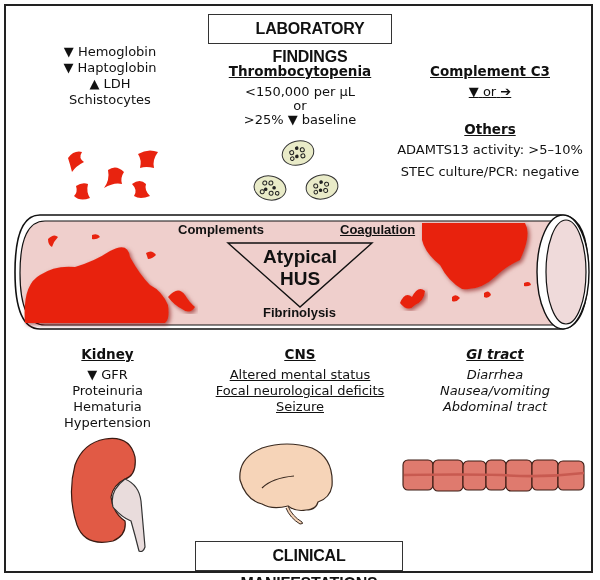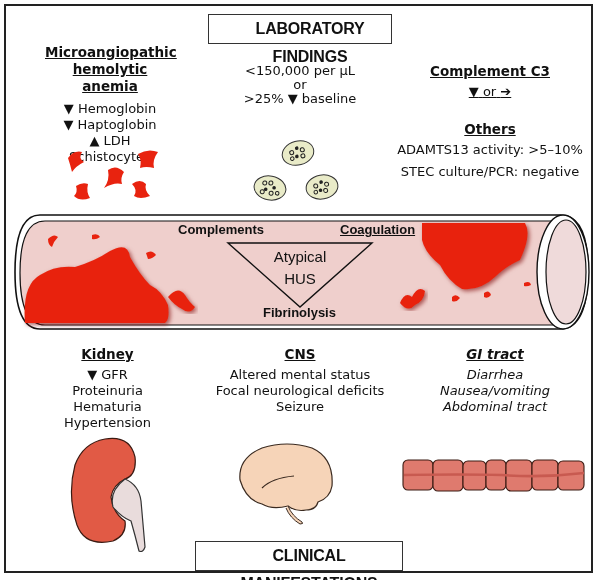--- a/index.html
+++ b/index.html
@@ -5,49 +5,46 @@
   html, body { margin:0; padding:0; background:#fff; }
   body { width:600px; height:580px; position:relative; overflow:hidden; font-family:"DejaVu Sans", sans-serif; color:#111; }
   .frame { position:absolute; left:4px; top:4px; width:589px; height:569px; border:2px solid #222; box-sizing:border-box; }
   .boxlabel { position:absolute; border:1.5px solid #333; background:#fff; font-family:"Liberation Sans", sans-serif; font-weight:bold; font-size:16px; text-align:center; line-height:28px; height:30px; box-sizing:border-box; letter-spacing:-0.2px;padding-left:20px; }
   .section { position:absolute; text-align:center; font-size:13px; line-height:16px; }
   .section .hdr { font-weight:bold; text-decoration:underline; font-size:13.5px; line-height:17px; margin-bottom:4px; }
   .section .line { white-space:nowrap; }
   .arrow { font-weight:bold; font-size:13px; }
   svg { position:absolute; }
   .vessel-label { position:absolute; font-family:"Liberation Sans", sans-serif; font-weight:bold; font-size:13px; }
-  .hus-label { position:absolute; font-family:"Liberation Sans", sans-serif; font-weight:normal; font-size:15px; text-align:center; line-height:22px; }
+  .hus-label { position:absolute; font-family:"Liberation Sans", sans-serif; font-weight:bold; font-size:19px; text-align:center; line-height:22px; }
 </style>
 </head>
 <body>
 
 <div class="frame"></div>
 
 <div class="boxlabel" style="left:208px; top:14px; width:184px;">LABORATORY FINDINGS</div>
 
 <div class="section" style="left:45px; top:44px; width:130px;">
-  <div class="hdr" style="margin-bottom:6px;">
-    <div>Microangiopathic</div>
-    <div>hemolytic anemia</div>
-  </div>
   <div class="line"><span class="arrow">▼</span> <span>Hemoglobin</span></div>
   <div class="line"><span class="arrow">▼</span> <span>Haptoglobin</span></div>
   <div class="line"><span class="arrow">▲</span> <span>LDH</span></div>
   <div class="line"><span>Schistocytes</span></div>
 </div>
 
 <svg style="left:60px; top:140px;" width="110" height="65" viewBox="0 0 110 65">
   <path d="M8 18 Q14 10 22 12 Q18 18 24 22 Q16 26 12 32 Q10 24 8 18Z" fill="#e8230f"></path>
   <path d="M78 14 Q88 8 98 12 Q92 20 94 28 Q86 26 80 28 Q82 20 78 14Z" fill="#e8230f"></path>
   <path d="M48 30 Q56 24 64 32 Q60 38 62 44 Q54 42 44 48 Q50 40 48 30Z" fill="#e8230f"></path>
   <path d="M16 46 Q22 42 28 44 Q26 52 30 58 Q20 62 14 56 Q18 52 16 46Z" fill="#e8230f"></path>
   <path d="M72 44 Q80 38 86 44 Q84 50 90 56 Q80 60 74 56 Q78 50 72 44Z" fill="#e8230f"></path>
 </svg>
 
 <div class="section" style="left:220px; top:63px; width:160px;">
+  <div class="hdr">Thrombocytopenia</div>
   <div class="line">&lt;150,000 per µL</div>
   <div class="line" style="line-height:12px;">or</div>
   <div class="line"><span>&gt;25%</span> <span class="arrow">▼</span> <span>baseline</span></div>
 </div>
 
 <svg style="left:250px; top:135px;" width="100" height="75" viewBox="0 0 100 75">
   <g transform="translate(48,18) rotate(-15)">
     <ellipse rx="16" ry="12" fill="#e9ebc8" stroke="#333" stroke-width="1"></ellipse>
     <circle cx="-6" cy="-2" r="2" fill="none" stroke="#222" stroke-width="1"></circle>
       <circle cx="0" cy="-5" r="1.8" fill="#222"></circle>
@@ -128,21 +125,21 @@
   <div class="line"><span class="arrow">▼</span> <span>GFR</span></div>
   <div class="line">Proteinuria</div>
   <div class="line">Hematuria</div>
   <div class="line">Hypertension</div>
 </div>
 <svg style="left:65px; top:435px;" width="90" height="120" viewBox="0 0 90 120">
   <path d="M40 4 Q65 0 70 22 Q72 40 60 44 Q48 50 46 62 Q48 78 60 86 Q62 100 48 106 Q20 112 12 90 Q2 60 10 30 Q18 8 40 4Z" fill="#e15a45" stroke="#3a1a12" stroke-width="1.2"></path>
   <path d="M60 44 Q74 50 76 66 Q78 90 80 112 Q78 118 74 116 Q70 100 66 86 Q56 82 48 72 Q44 56 60 44Z" fill="#e9dcdc" stroke="#333" stroke-width="1.2"></path>
 </svg>
 
-<div class="section" style="left:200px; top:346px; width:200px;">
+<div class="section" style="left:200px; top:346px; width:200px;text-decoration:underline;">
   <div class="hdr">CNS</div>
   <div class="line">Altered mental status</div>
   <div class="line">Focal neurological deficits</div>
   <div class="line">Seizure</div>
 </div>
 <svg style="left:232px; top:438px;" width="110" height="90" viewBox="0 0 110 90">
   <path d="M8 42 Q6 20 30 10 Q55 2 80 10 Q102 20 100 48 Q98 60 86 64 Q84 72 74 72 Q64 74 56 68 Q40 72 30 66 Q14 62 8 42Z" fill="#f6d4b8" stroke="#3a2a20" stroke-width="1.2"></path>
   <path d="M30 50 Q40 40 62 38" fill="none" stroke="#3a2a20" stroke-width="1.2"></path>
   <path d="M56 68 Q60 78 70 84 Q72 86 68 86 Q58 80 54 70" fill="#f6d4b8" stroke="#3a2a20" stroke-width="1"></path>
 </svg>

